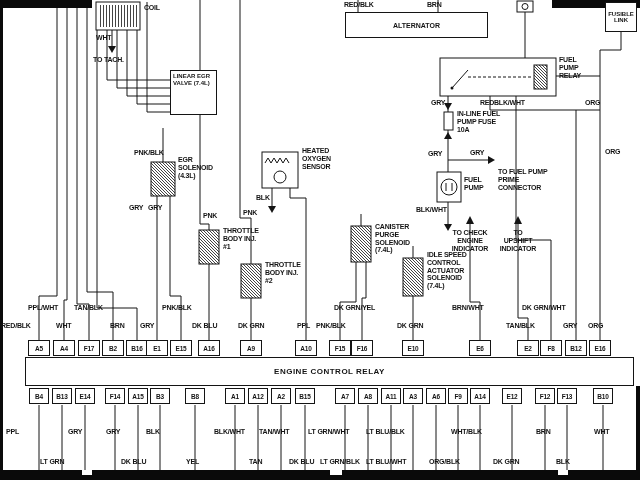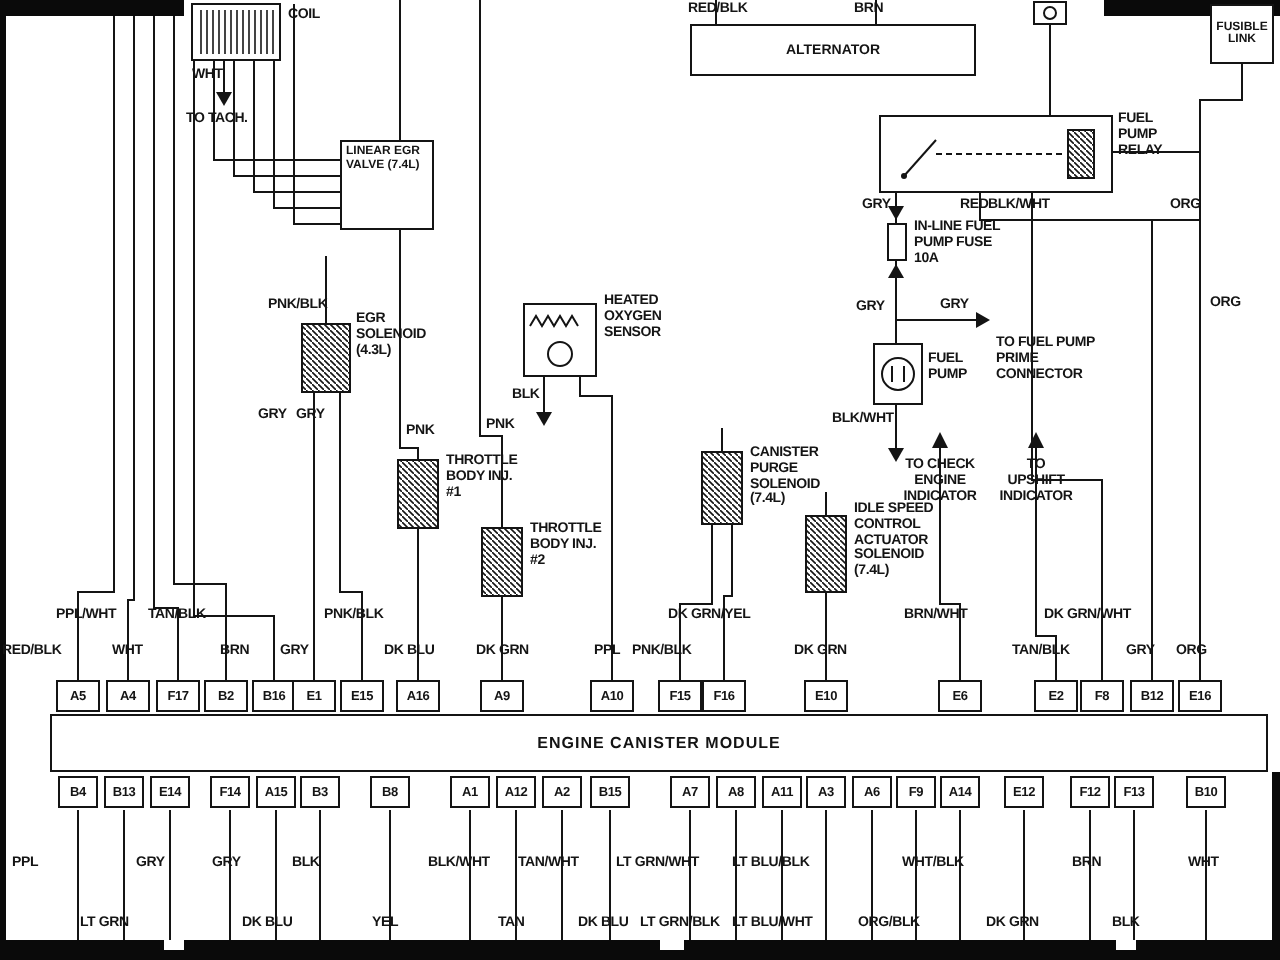--- a/index.html
+++ b/index.html
@@ -95,21 +95,21 @@
   <div class="notch" style="left:558px;top:470px;width:10px;height:5px"></div>
 
   <div class="box flexc" style="left:345px;top:12px;width:143px;height:26px;font-size:7px;font-weight:700">
       <span>ALTERNATOR</span>
     </div>
   <div class="box flexc ctr" style="left:605px;top:2px;width:32px;height:30px;font-size:6px;font-weight:700;z-index:5">
       <span class="ml">FUSIBLE LINK</span>
     </div>
   <div class="box" style="left:170px;top:70px;width:47px;height:45px;font-size:6px;font-weight:700;padding:2px;line-height:1.2"><span class="ml">LINEAR EGR VALVE (7.4L)</span></div>
   <div class="ecm">
-    <span>ENGINE CANISTER MODULE</span>
+    <span>ENGINE CONTROL RELAY</span>
   </div>
 
   <div class="lbl" style="left:144px;top:4px">COIL</div>
   <div class="lbl" style="left:96px;top:34px">WHT</div>
   <div class="lbl" style="left:93px;top:56px">TO TACH.</div>
 
   <div class="lbl" style="left:344px;top:1px">RED/BLK</div>
   <div class="lbl" style="left:427px;top:1px">BRN</div>
 
   <div class="lbl ml" style="left:559px;top:56px;width:34px">FUEL PUMP RELAY</div>

